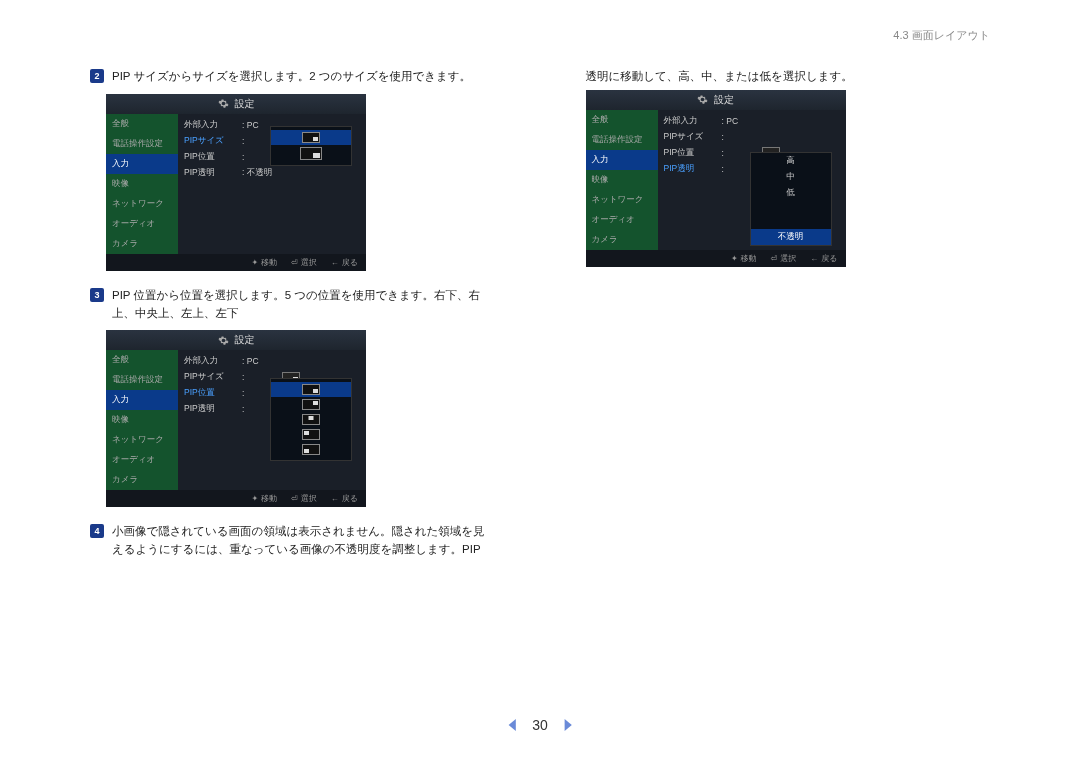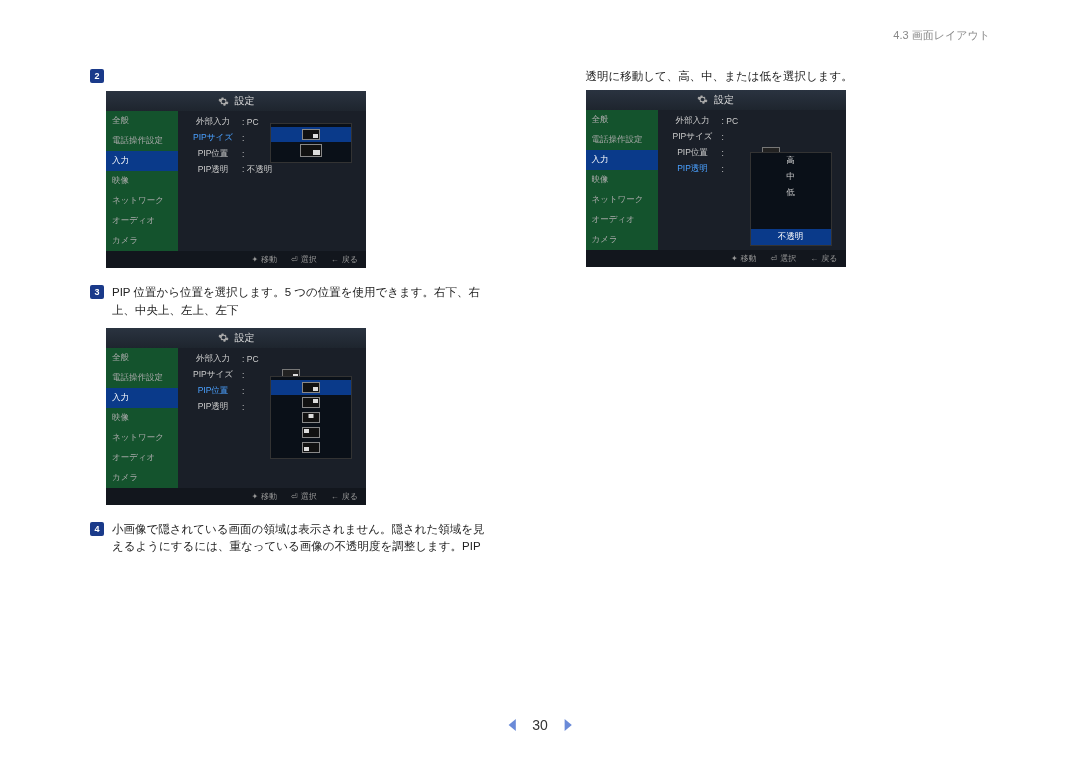--- a/index.html
+++ b/index.html
@@ -98,21 +98,21 @@
     background: #1a1f28;
     padding: 3px 6px;
     position: relative;
   }
   .opt-row {
     display: flex;
     align-items: center;
     padding: 2px 0;
     font-size: 8.5px;
   }
-  .opt-label { width: 58px; color: #ccc; text-align: center; }
+  .opt-label { width: 58px; color: #ccc; }
   .opt-label.hl { color: #4aa0ff; }
   .opt-value { color: #ccc; }
   .opt-box {
     display: inline-block;
     width: 18px; height: 11px;
     border: 1px solid #777;
     background: #222;
     position: relative;
     margin-left: 38px;
   }
@@ -196,20 +196,21 @@
 
 <div class="page">
   <div class="page-header">4.3 画面レイアウト</div>
 
   <div class="columns">
 
     <div class="col">
 
       <div class="step">
         <span class="step-num">2</span>
+        <span class="step-text">PIP サイズからサイズを選択します。2 つのサイズを使用できます。</span>
       </div>
 
       <div class="osd">
         <div class="osd-title">
           <svg viewBox="0 0 24 24" fill="#aaa">
               <path d="M12 8a4 4 0 100 8 4 4 0 000-8zm9 4a7 7 0 01-.1 1.2l2 1.6-2 3.4-2.4-.8a7 7 0 01-2 1.2l-.4 2.5h-4l-.4-2.5a7 7 0 01-2-1.2l-2.4.8-2-3.4 2-1.6A7 7 0 013 12a7 7 0 01.1-1.2l-2-1.6 2-3.4 2.4.8a7 7 0 012-1.2L7.9 3h4l.4 2.5a7 7 0 012 1.2l2.4-.8 2 3.4-2 1.6c.1.4.1.8.1 1.1z"></path>
             </svg>
           <span>設定</span>
         </div>
         <div class="osd-body">

